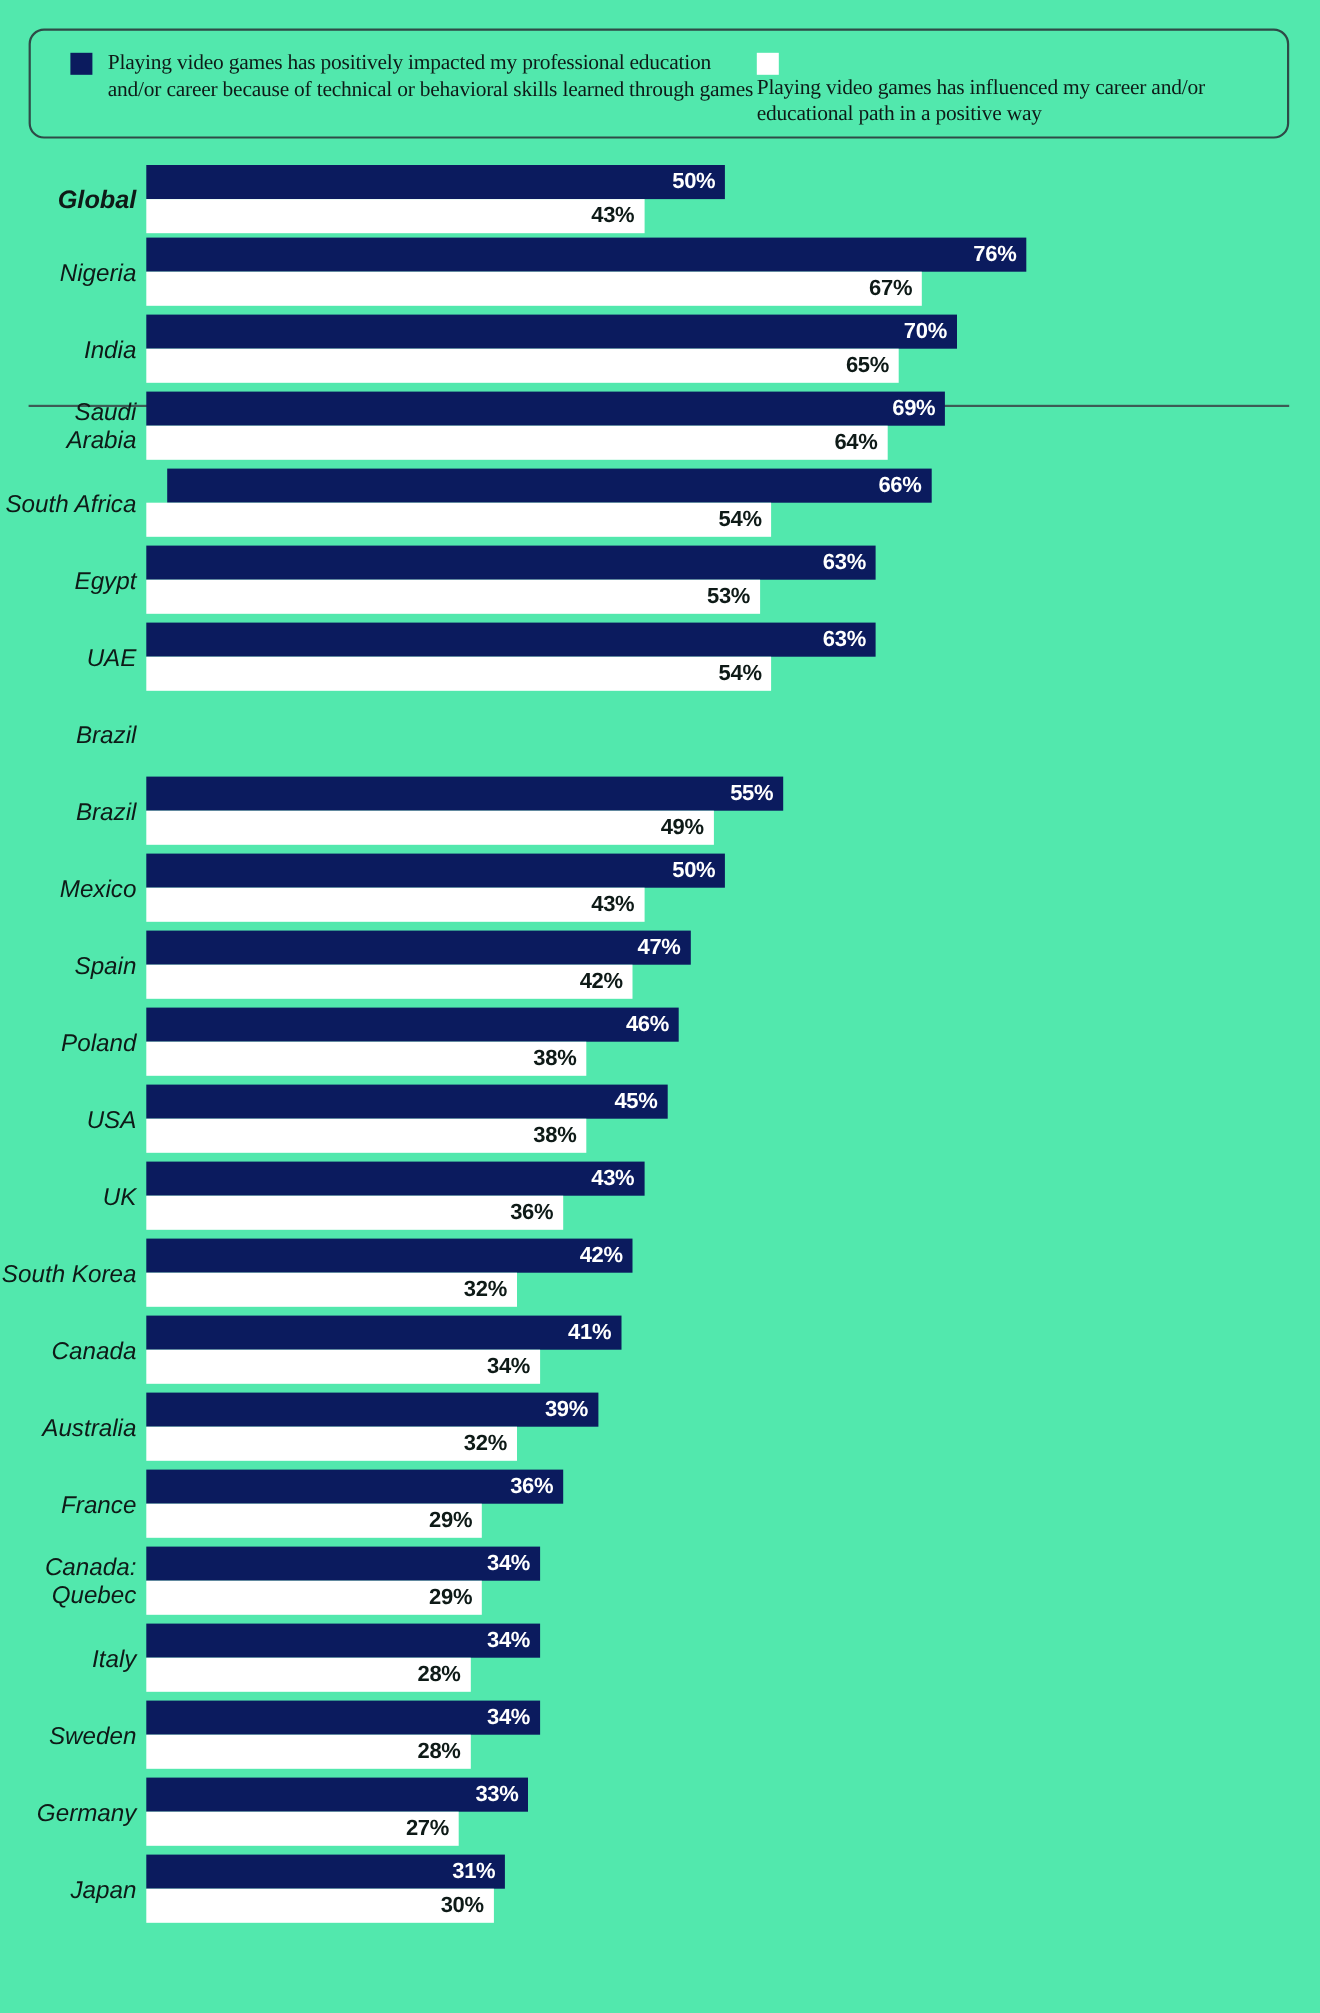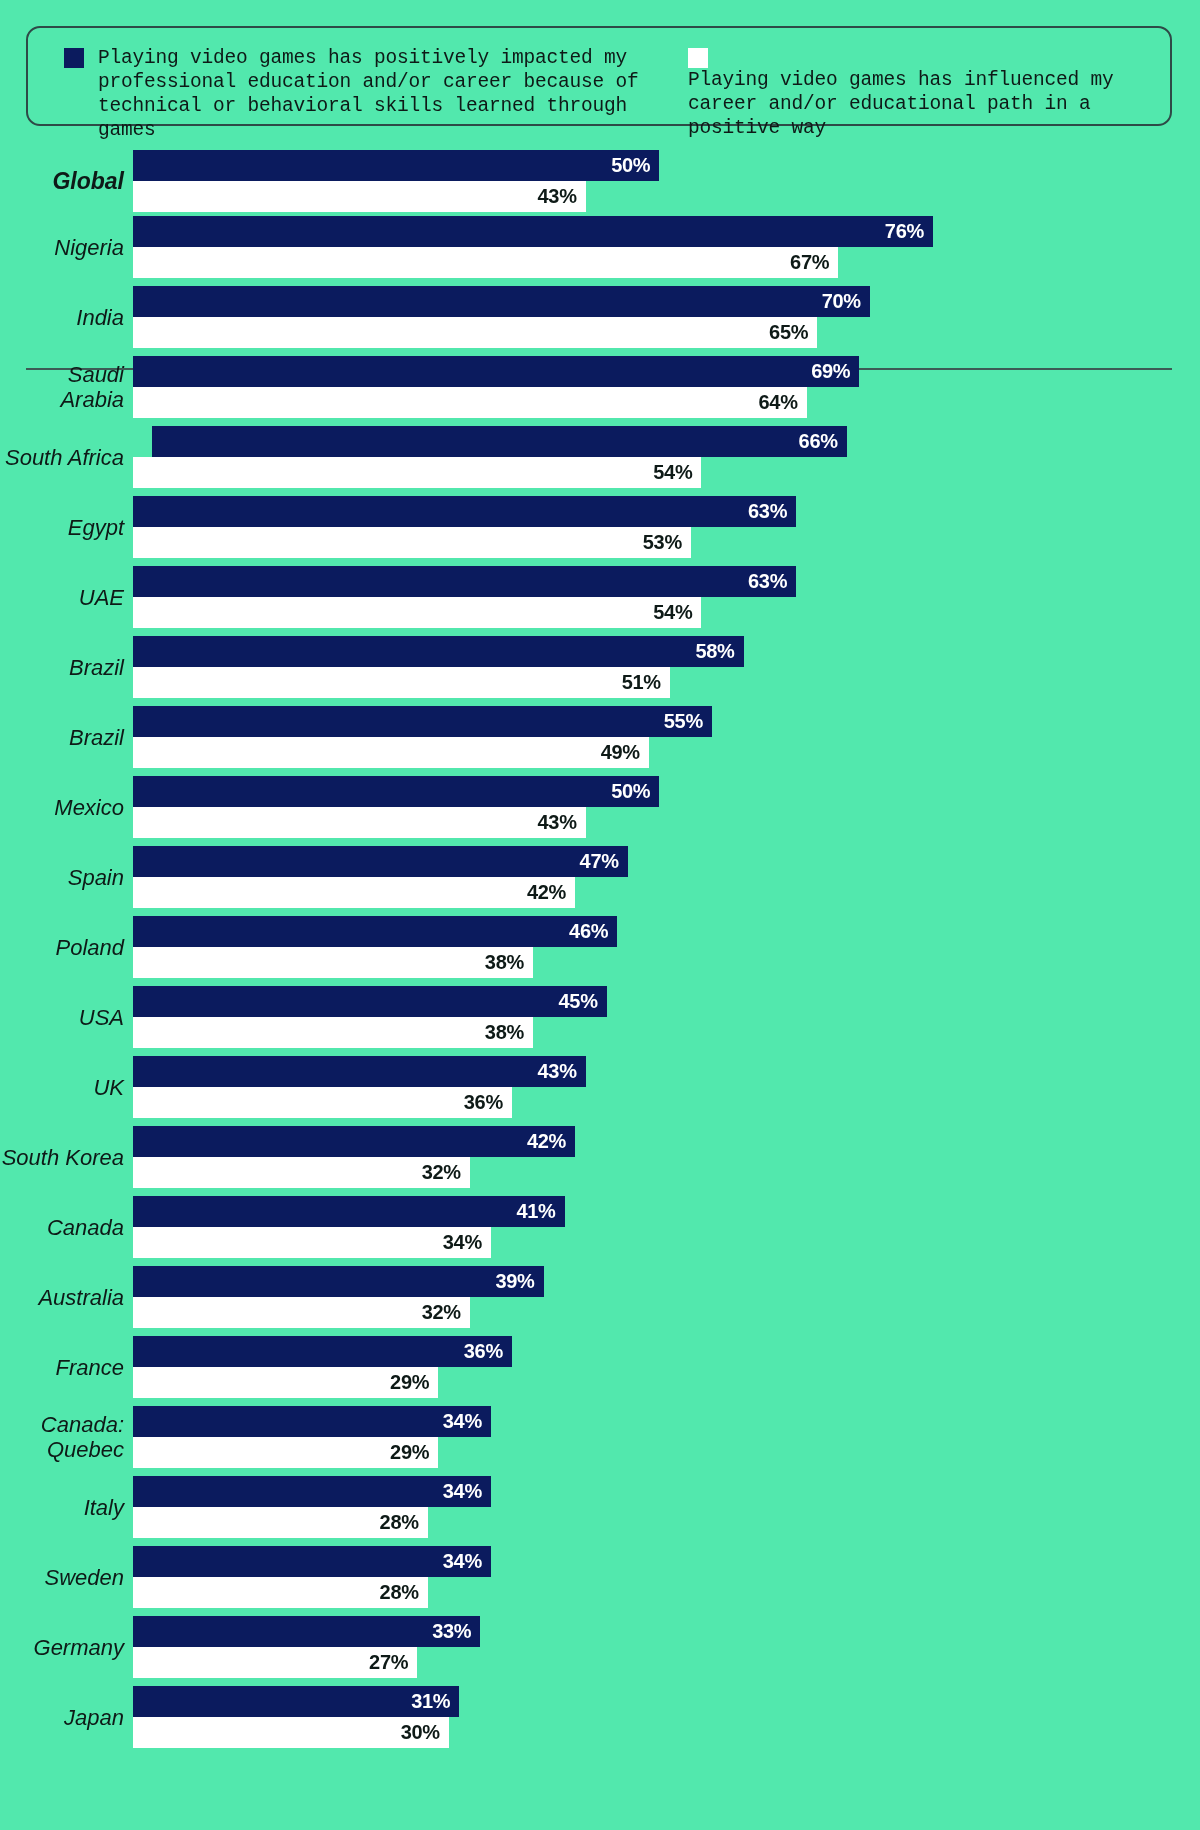--- a/index.html
+++ b/index.html
@@ -49,21 +49,21 @@
     flex: 0 0 20px;
     margin-top: 2px;
     margin-right: 14px;
   }
   .legend-swatch.navy { background: #0B1B5E; }
   .legend-swatch.white { background: #FFFFFF; }
   .legend-text {
     font-size: 19.5px;
     line-height: 24px;
     color: #0E1A17;
-    font-family: Liberation Mono, monospace;
+    font-family: Liberation Serif, serif;
     letter-spacing: -0.2px;
   }
 
   
   .chart {
     position: absolute;
     left: 0;
     top: 150px;
     width: 1200px;
   }
@@ -220,28 +220,20 @@
             <div class="bar top" style="width: 663.158px;">
               <span class="bar-value">63%</span>
             </div>
             <div class="bar bottom" style="width: 568.421px;">
               <span class="bar-value">54%</span>
             </div>
           </div>
         </div>
         <div class="row">
           <div class="row-label">Brazil</div>
-          <div class="bars">
-            <div class="bar top" style="width: 610.526px;">
-              <span class="bar-value">58%</span>
-            </div>
-            <div class="bar bottom" style="width: 536.842px;">
-              <span class="bar-value">51%</span>
-            </div>
-          </div>
         </div>
         <div class="row">
           <div class="row-label">Brazil</div>
           <div class="bars">
             <div class="bar top" style="width: 578.947px;">
               <span class="bar-value">55%</span>
             </div>
             <div class="bar bottom" style="width: 515.789px;">
               <span class="bar-value">49%</span>
             </div>

